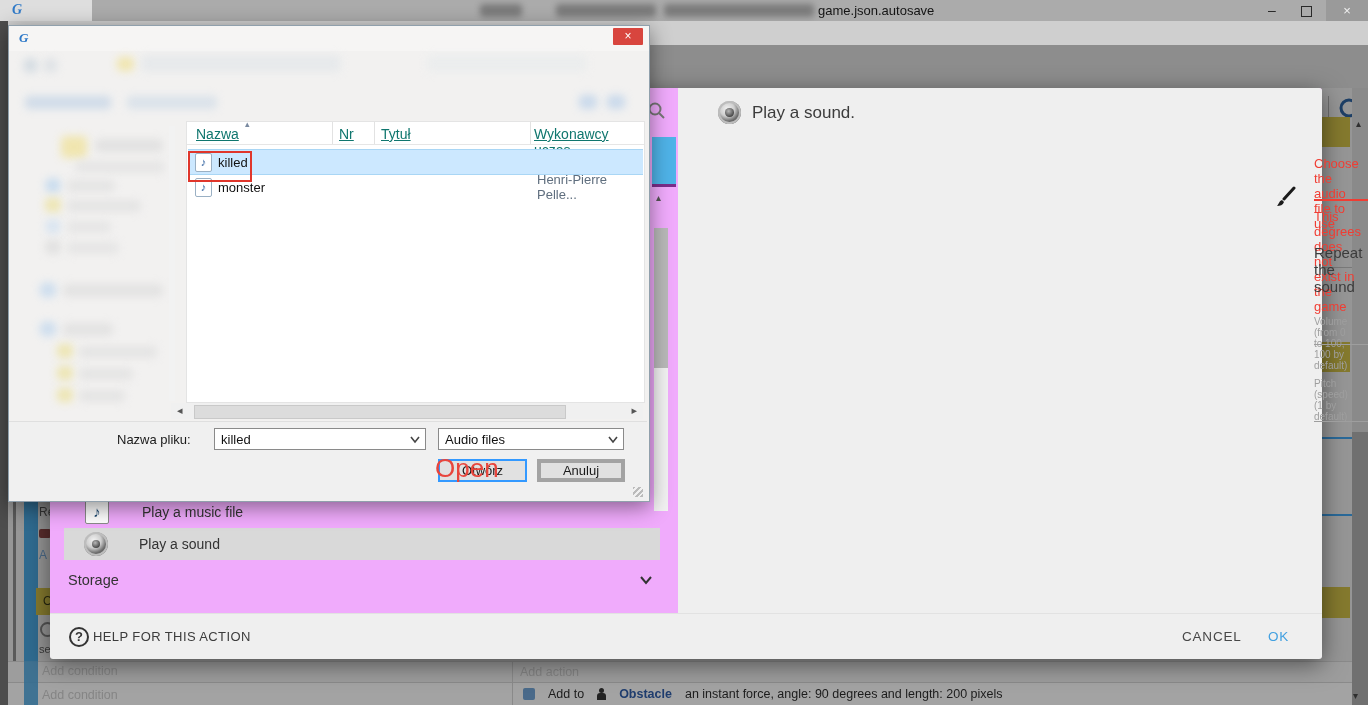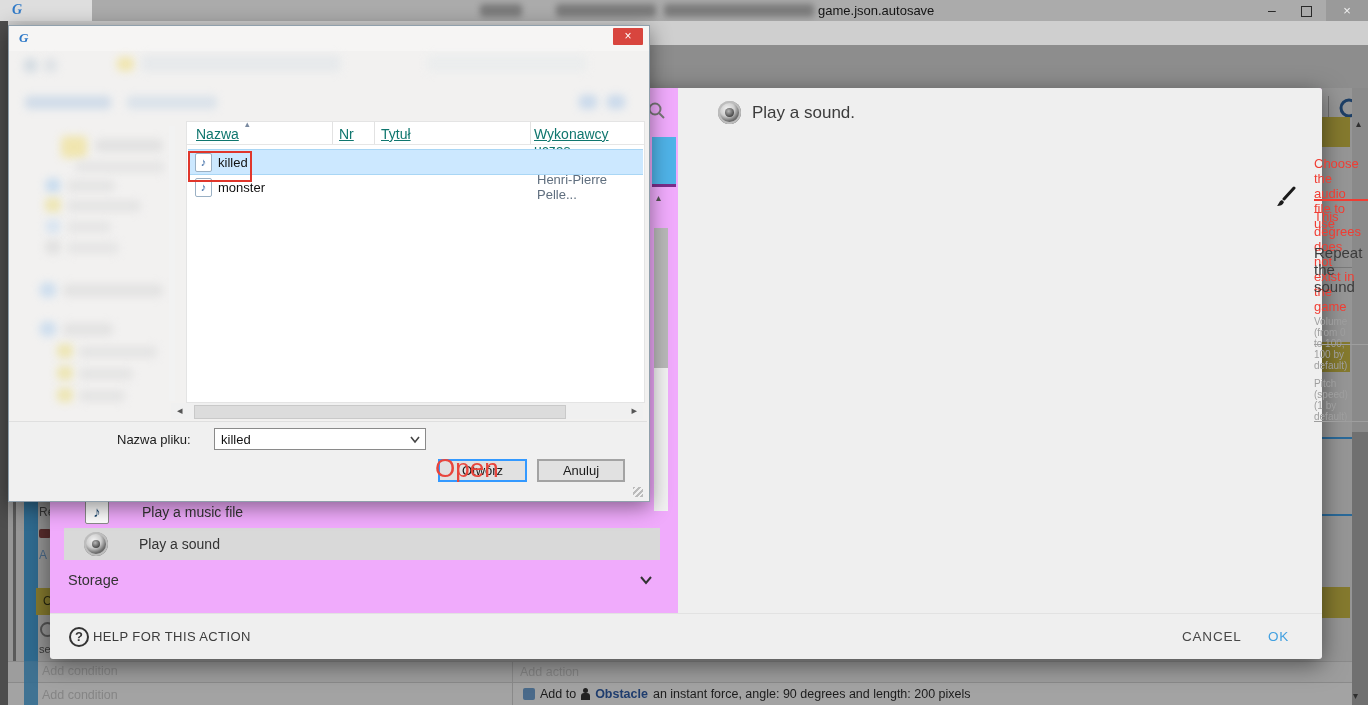--- a/index.html
+++ b/index.html
@@ -86,21 +86,21 @@
   .file-row{left:1px;width:455px;height:24px;display:flex;align-items:center;font-size:13px;color:#111;}
   .file-row .note{width:15px;height:17px;border:1px solid #9ab0c4;border-radius:2px;background:#fff;
                   color:#2d5f9e;font-size:11px;text-align:center;line-height:16px;margin:0 6px 0 7px;}
   #red-rect{left:179px;top:125px;width:60px;height:27px;border:2px solid #e0362b;}
   #fd-hscroll{left:162px;top:377px;width:472px;height:16px;background:#f0f0f0;color:#555;}
   #fd-hthumb{left:185px;top:379px;width:370px;height:12px;background:#dcdcdc;border:1px solid #c9c9c9;}
   #fd-bottom{left:0;top:395px;width:638px;height:78px;background:#f0f0f0;border-top:1px solid #dfdfdf;}
   .combo{background:#fff;border:1px solid #8a8a8a;height:22px;font-size:13px;color:#111;
          display:flex;align-items:center;padding-left:6px;box-sizing:border-box;}
   .combo svg{position:absolute;right:5px;top:7px;}
-  .win-btn{height:23px;background:#e1e1e1;border:2px solid #a3a3a3;font-size:13px;color:#1a1a1a;
+  .win-btn{height:23px;background:#e1e1e1;border:4px solid #a3a3a3;font-size:13px;color:#1a1a1a;
            display:flex;align-items:center;justify-content:center;box-sizing:border-box;}
   .win-btn.default{border:2px solid #3399ff;}
   #fd-grip{right:4px;bottom:3px;width:10px;height:10px;
            background:repeating-linear-gradient(135deg,#bbb 0 2px,transparent 2px 4px);}
   #open-annot{left:435px;top:453px;font-size:26px;font-weight:500;color:#e8453c;}
 
   .person-icon{display:inline-block;width:9px;height:12px;position:relative;}
   .person-icon::before{content:"";position:absolute;left:2px;top:0;width:5px;height:5px;border-radius:50%;background:#222;}
   .person-icon::after{content:"";position:absolute;left:0;top:5px;width:9px;height:7px;border-radius:3px 3px 0 0;background:#222;}
 </style>
@@ -197,21 +197,21 @@
   <span class="caret abs" style="left:1356px;top:118px;">▴</span>
   <span class="caret abs" style="left:1353px;top:690px;">▾</span>
 
   <div class="ev-row abs" style="top:661px;height:20px;"></div>
   <div class="ev-row abs" style="top:682px;height:23px;background:#a3a3a3;"></div>
   <div class="ev-col-sep abs" style="left:512px;top:661px;height:44px;"></div>
   <div class="blue-bar abs" style="left:24px;top:661px;width:14px;height:44px;opacity:.85;"></div>
   <span class="ev-ghost abs" style="left:42px;top:664px;">Add condition</span>
   <span class="ev-ghost abs" style="left:520px;top:665px;">Add action</span>
   <span class="ev-ghost abs" style="left:42px;top:688px;">Add condition</span>
-  <div class="abs" style="left:523px;top:687px;display:flex;align-items:center;gap:5px;font-size:12.5px;color:#1c1c1c;">
+  <div class="abs" style="left:523px;top:687px;display:flex;align-items:center;gap:13px;font-size:12.5px;color:#1c1c1c;">
     <span style="display:inline-block;width:12px;height:12px;background:#4a6a8a;border-radius:2px;"></span>
     <span>Add to</span>
     <span class="person-icon"></span>
     <b style="color:#1f3d6e;">Obstacle</b>
     <span>an instant force, angle: 90 degrees and length: 200 pixels</span>
   </div>
 
   <div id="gd-dialog" class="abs">
     <div id="gd-right" class="abs">
       <div class="speaker abs" style="left:40px;top:13px;width:23px;height:23px;"></div>
@@ -338,20 +338,26 @@
     <div id="fd-hthumb" class="abs"></div>
 
     <div id="fd-bottom" class="abs">
       <span class="abs" style="left:108px;top:10px;font-size:13px;color:#1a1a1a;">Nazwa pliku:</span>
       <div class="combo abs" style="left:205px;top:6px;width:212px;">
         <span>killed</span>
         <svg width="10" height="8" viewBox="0 0 10 8">
             <path d="M1 1 L5 6 L9 1" fill="none" stroke="#444" stroke-width="1.6"></path>
           </svg>
       </div>
+      <div class="combo abs" style="left:429px;top:6px;width:186px;">
+        <span>Audio files</span>
+        <svg width="10" height="8" viewBox="0 0 10 8">
+            <path d="M1 1 L5 6 L9 1" fill="none" stroke="#444" stroke-width="1.6"></path>
+          </svg>
+      </div>
       <div class="win-btn default abs" style="left:429px;top:37px;width:89px;">Otwórz</div>
       <div class="win-btn abs" style="left:528px;top:37px;width:88px;">Anuluj</div>
       <div id="fd-grip" class="abs"></div>
     </div>
   </div>
 
   <span id="open-annot" class="abs">Open</span>
 
 </div>
 

